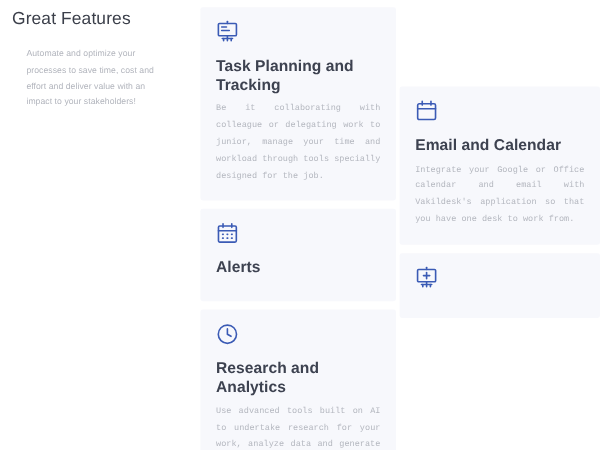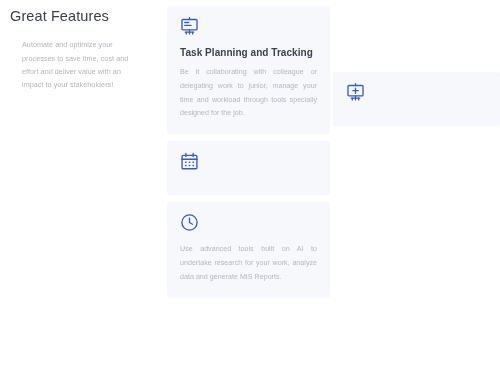--- a/index.html
+++ b/index.html
@@ -76,34 +76,35 @@
     padding: 11px 13px 13px 13px;
   }
   .card-icon {
     display: block;
     width: 19px;
     height: 19px;
     margin-bottom: 11px;
   }
   .card-icon svg { display: block; }
   .card-title {
-    font-size: 10px;
+    font-size: 13px;
     font-weight: 700;
     color: #3d4250;
     margin: 0 0 7px 0;
     letter-spacing: 0.05px;
     line-height: 1.2;
   }
   .card-body {
     font-size: 7.1px;
     line-height: 1.95;
     color: #b4b7bf;
     margin: 0;
     text-align: justify;
     letter-spacing: 0.02px;
+    font-family: Liberation Mono, monospace;
   }
 </style>
 </head>
 <body>
 
 <div class="page">
 
   <div class="intro">
     <h1 class="intro-title">Great Features</h1>
     <p class="intro-text">Automate and optimize your processes to save time, cost and effort and deliver value with an impact to your stakeholders!</p>
@@ -137,36 +138,50 @@
           <line x1="7.4" y1="1.8" x2="7.4" y2="5.6"></line>
           <line x1="16.6" y1="1.8" x2="16.6" y2="5.6"></line>
           <line x1="7" y1="13" x2="7.6" y2="13"></line>
           <line x1="11.7" y1="13" x2="12.3" y2="13"></line>
           <line x1="16.4" y1="13" x2="17" y2="13"></line>
           <line x1="7" y1="17" x2="7.6" y2="17"></line>
           <line x1="11.7" y1="17" x2="12.3" y2="17"></line>
           <line x1="16.4" y1="17" x2="17" y2="17"></line>
         </svg>
       </span>
+      <h2 class="card-title">Alerts</h2>
     </div>
 
     <div class="card">
       <span class="card-icon">
         <svg viewBox="0 0 24 24" width="19" height="19" fill="none" stroke="#3b5bb5" stroke-width="1.7" stroke-linecap="round" stroke-linejoin="round">
           <circle cx="12" cy="12" r="9.6"></circle>
           <polyline points="12,6.4 12,12 15.8,14.2"></polyline>
         </svg>
       </span>
+      <h2 class="card-title">Research and Analytics</h2>
       <p class="card-body">Use advanced tools built on AI to undertake research for your work, analyze data and generate MIS Reports.</p>
     </div>
 
   </div>
 
   <div class="col col-right">
 
+    <div class="card">
+      <span class="card-icon">
+        <svg viewBox="0 0 24 24" width="19" height="19" fill="none" stroke="#3b5bb5" stroke-width="1.7" stroke-linecap="round" stroke-linejoin="round">
+          <rect x="2.6" y="4.4" width="18.8" height="16.6" rx="1.6"></rect>
+          <line x1="2.6" y1="9.6" x2="21.4" y2="9.6"></line>
+          <line x1="7.4" y1="1.9" x2="7.4" y2="5.8"></line>
+          <line x1="16.6" y1="1.9" x2="16.6" y2="5.8"></line>
+        </svg>
+      </span>
+      <h2 class="card-title">Email and Calendar</h2>
+      <p class="card-body">Integrate your Google or Office calendar and email with Vakildesk's application so that you have one desk to work from.</p>
+    </div>
 
     <div class="card">
       <span class="card-icon">
         <svg viewBox="0 0 24 24" width="19" height="19" fill="none" stroke="#3b5bb5" stroke-width="1.7" stroke-linecap="round" stroke-linejoin="round">
           <rect x="2.5" y="3.2" width="19" height="13" rx="1.2"></rect>
           <line x1="12" y1="1" x2="12" y2="3.2"></line>
           <line x1="12" y1="6.4" x2="12" y2="13"></line>
           <line x1="8.7" y1="9.7" x2="15.3" y2="9.7"></line>
           <line x1="12" y1="16.2" x2="12" y2="19"></line>
           <line x1="8" y1="21.4" x2="8" y2="19.2"></line>

